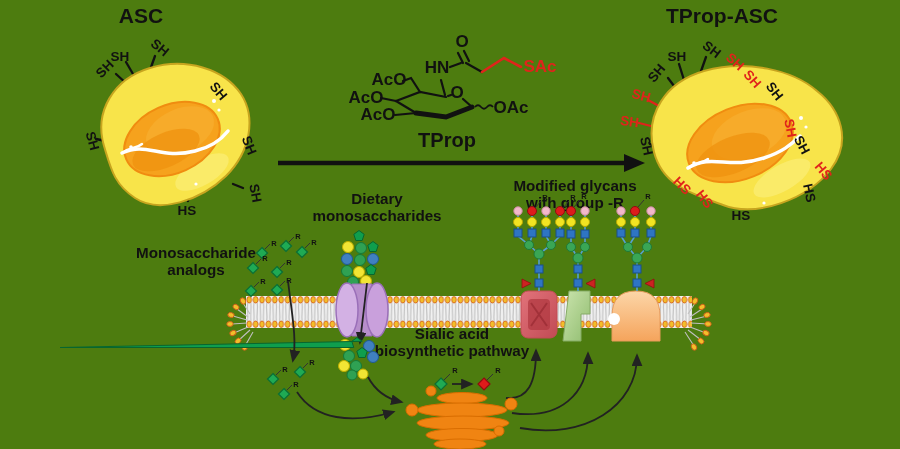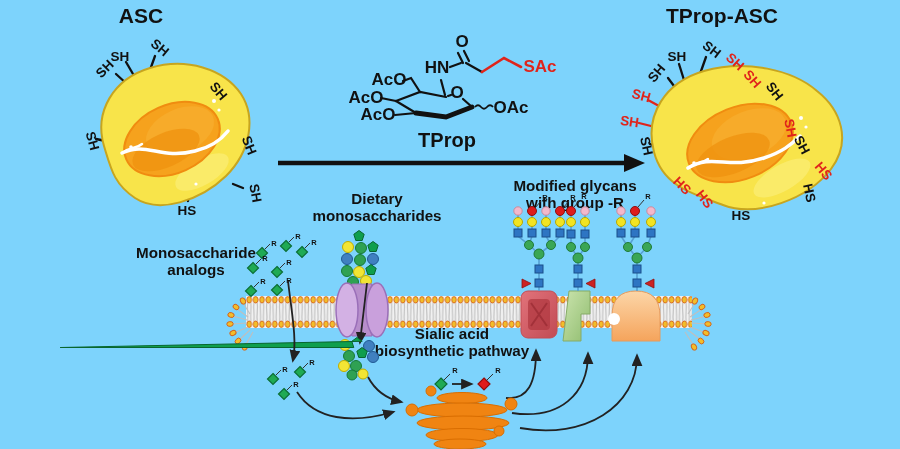--- a/index.html
+++ b/index.html
@@ -1,16 +1,16 @@
 <!DOCTYPE html>
 <html><head>
 <meta charset="utf-8">
 <style>
   html,body{margin:0;padding:0;background:#fff;}
-  #fig{position:relative;width:900px;height:449px;background:#7dd3fc;overflow:hidden;}
+  #fig{position:relative;width:900px;height:449px;background:#4d7c0f;overflow:hidden;}
   svg text{font-family:"Liberation Sans", sans-serif;font-weight:bold;fill:#111;text-anchor:middle;}
   .title{font-size:21px;}
   .sh{font-size:13.5px;}
   .shr{font-size:13.5px;fill:#e0241b;}
   .lab{font-size:15.2px;}
   .chem{font-size:17px;}
   .chemred{font-size:17px;fill:#e0241b;}
   .tprop{font-size:20px;}
   .tiny{font-size:7.5px;}
   .spike{stroke:#111;stroke-width:2.3;stroke-linecap:round;}

